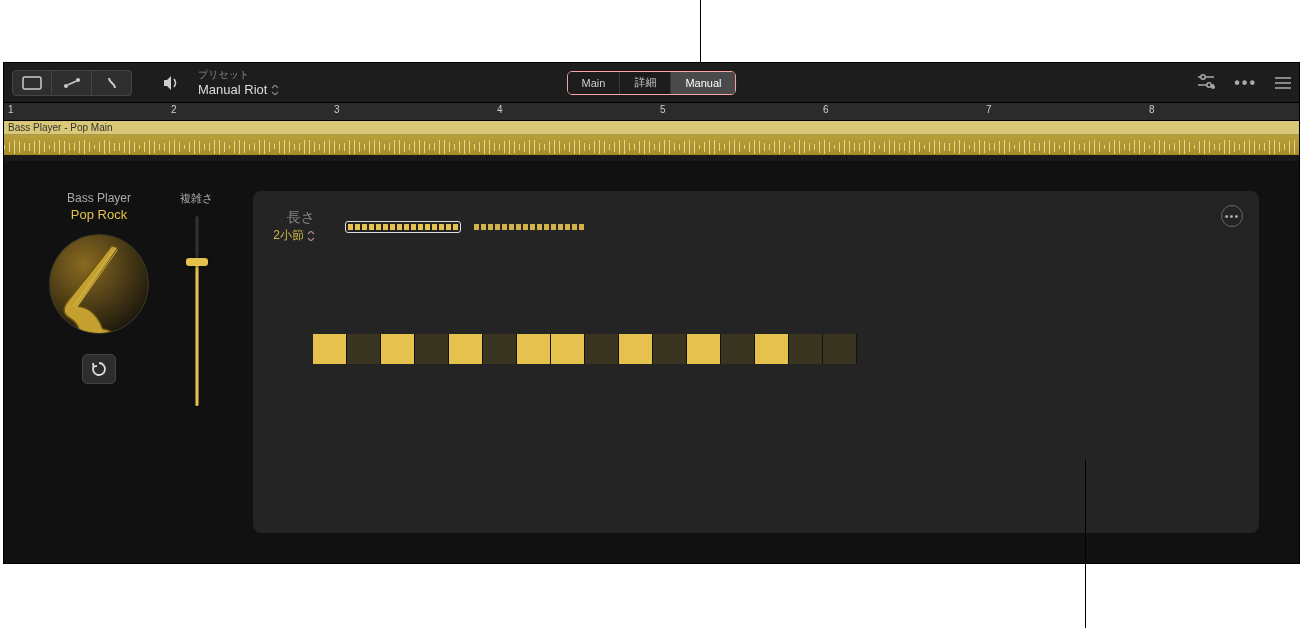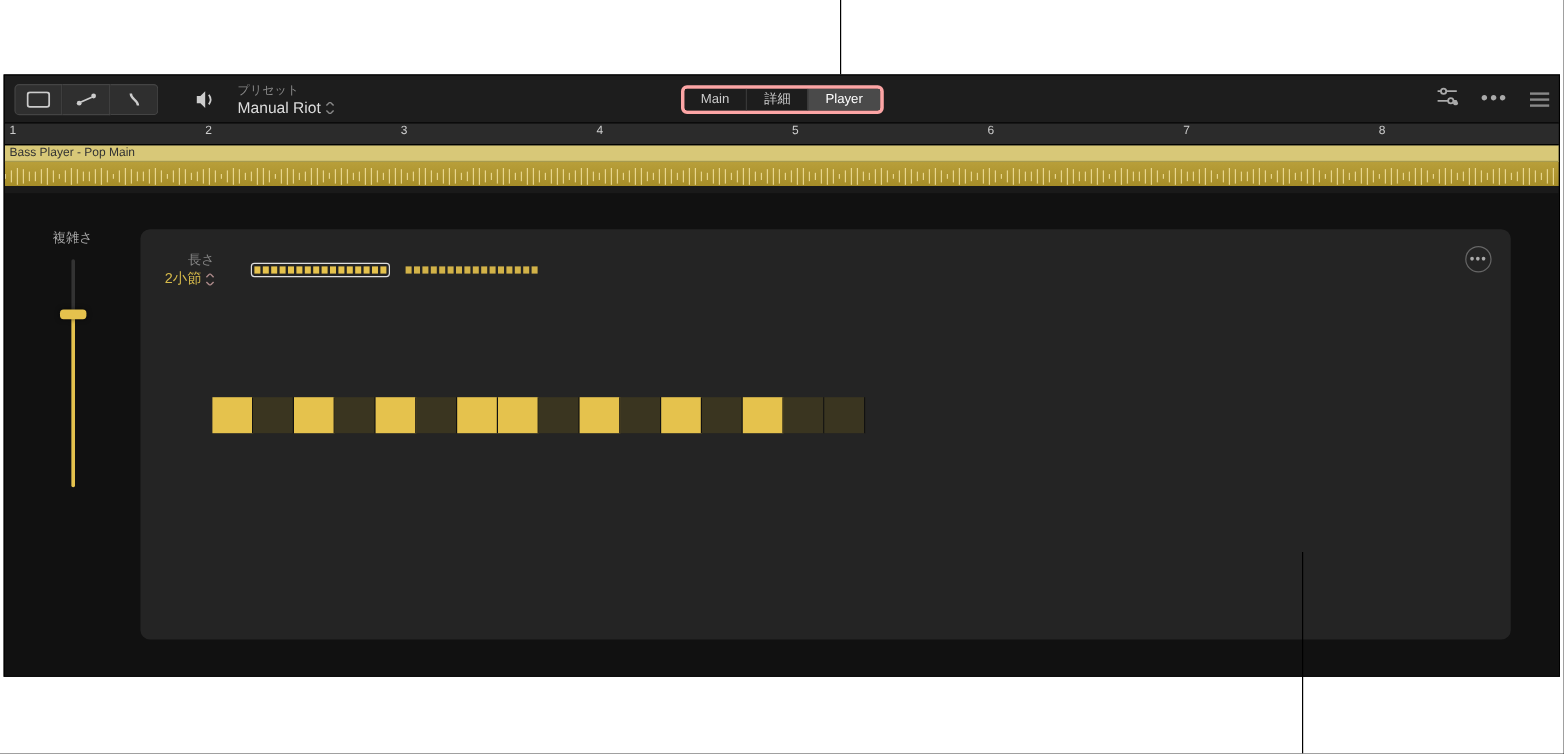--- a/index.html
+++ b/index.html
@@ -44,21 +44,21 @@
   .preset-label { color: #888; font-size: 10px; }
   .preset-name { color: #ddd; font-size: 13px; display: flex; align-items: center; gap: 4px; }
   .tabs {
     position: absolute;
     left: 50%; transform: translateX(-50%);
     display: flex;
     background: #111;
     border-radius: 5px;
     overflow: hidden;
     height: 24px;
-    border: 3px solid #fca5a5;
+    border: 1px solid #fca5a5;
   }
   .tab {
     padding: 0 14px;
     font-size: 11px;
     color: #ccc;
     display: flex; align-items: center;
     background: #1d1d1d;
     border-right: 1px solid #3a3a3a;
   }
   .tab:last-child { border-right: none; }
@@ -152,21 +152,21 @@
 
   .pattern-panel {
     flex: 1;
     background: #242424;
     border-radius: 8px;
     padding: 18px 20px 30px;
     position: relative;
   }
   .pattern-head { display:flex; align-items:center; gap: 30px; }
   .length-block { text-align: right; }
-  .length-label { color: #888; font-size: 11px; text-align: right; }
+  .length-label { color: #888; font-size: 14px; text-align: right; }
   .length-val { color: #d5b94a; font-size: 12px; display:flex; align-items:center; gap:3px; }
   .seg-row { display:flex; gap:10px; }
   .seg-group {
     display:flex; gap:2px; padding:2px;
     border:1px solid transparent; border-radius:3px;
   }
   .seg-group.active { border-color: #dedede; }
   .seg-dot { width:5px; height:6px; background:#e5c24d; }
   .seg-dot.dim { opacity:.9; }
   .more-btn {
@@ -235,21 +235,21 @@
         <span>Manual Riot</span>
         <svg width="8" height="10" viewBox="0 0 8 10">
             <path d="M1 3 L4 0 L7 3 M1 7 L4 10 L7 7" stroke="#888" stroke-width="1.2" fill="none"></path>
           </svg>
       </div>
     </div>
 
     <div class="tabs">
       <div class="tab">Main</div>
       <div class="tab">詳細</div>
-      <div class="tab active">Player</div>
+      <div class="tab active">Manual</div>
     </div>
 
     <div class="right-tools">
       <div>
         <svg width="20" height="16" viewBox="0 0 20 16">
           <line x1="2" y1="4" x2="18" y2="4" stroke="#aaa" stroke-width="1.5"></line>
           <circle cx="7" cy="4" r="2.2" fill="#1d1d1d" stroke="#aaa" stroke-width="1.5"></circle>
           <line x1="2" y1="12" x2="18" y2="12" stroke="#aaa" stroke-width="1.5"></line>
           <circle cx="13" cy="12" r="2.2" fill="#1d1d1d" stroke="#aaa" stroke-width="1.5"></circle>
           <circle cx="17" cy="14" r="2" fill="#aaa"></circle>
@@ -535,20 +535,37 @@
         <div class="wave-tick" style="left: 1270px; height: 13.5533px; top: 5.22334px;"></div>
         <div class="wave-tick" style="left: 1275px; height: 9.4029px; top: 7.29855px;"></div>
         <div class="wave-tick" style="left: 1280px; height: 5.28859px; top: 9.3557px;"></div>
         <div class="wave-tick" style="left: 1285px; height: 11.374px; top: 6.31298px;"></div>
         <div class="wave-tick" style="left: 1290px; height: 13.9914px; top: 5.00432px;"></div>
       </div>
   </div>
 
   <div class="editor-area">
     <div class="player-panel">
+      <div class="player-info">
+        <div class="player-type">Bass Player</div>
+        <div class="player-style">Pop Rock</div>
+        <div class="avatar">
+          <svg class="bass-silhouette" viewBox="0 0 100 100">
+            <path d="M20 85 Q10 70 20 55 Q30 45 25 35 Q22 28 30 25 L80 10 L82 14 L35 32 Q44 40 40 55 Q50 65 40 80 Q32 92 20 85 Z" fill="#c4a030" stroke="#6b5410" stroke-width="1"></path>
+            <line x1="32" y1="30" x2="80" y2="13" stroke="#d8c060" stroke-width="0.5"></line>
+            <line x1="33" y1="32" x2="81" y2="15" stroke="#d8c060" stroke-width="0.5"></line>
+          </svg>
+        </div>
+        <div class="reload-btn">
+          <svg width="16" height="16" viewBox="0 0 16 16">
+              <path d="M8 2 a6 6 0 1 1 -5.5 3.6" fill="none" stroke="#ddd" stroke-width="1.8"></path>
+              <path d="M2 2 l0.5 3.6 l3.5 -0.8" fill="none" stroke="#ddd" stroke-width="1.8"></path>
+            </svg>
+        </div>
+      </div>
 
       <div class="slider-col">
         <div class="slider-label">複雑さ</div>
         <div class="vslider">
           <div class="track-bg"></div>
           <div class="track-fill" id="fill-complex" style="height: 144.4px;"></div>
           <div class="thumb" id="thumb-complex" style="top: 45.6px;"></div>
         </div>
       </div>
     </div>

